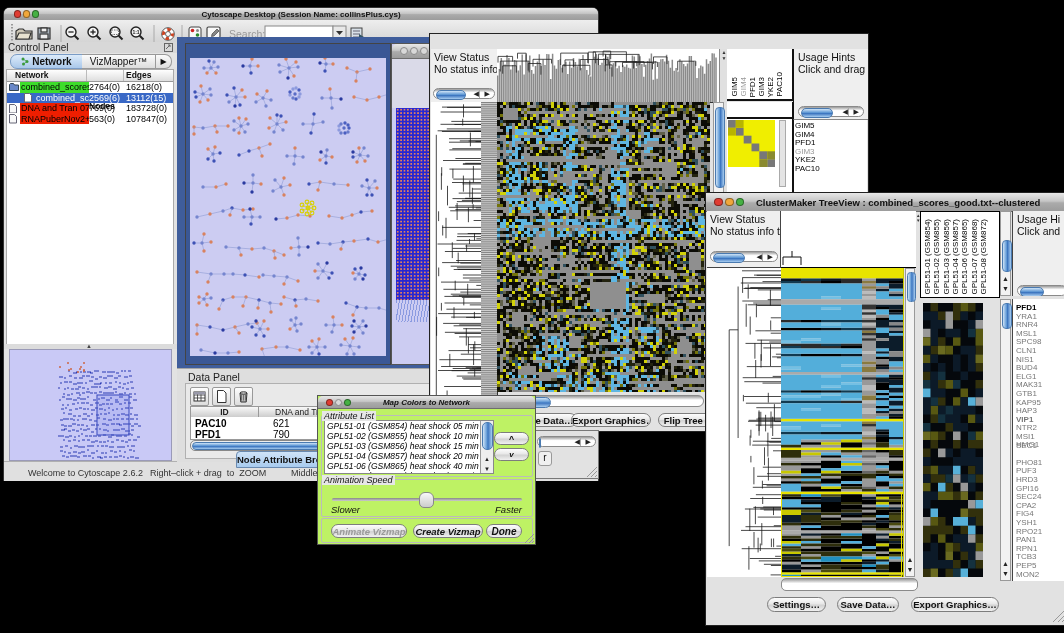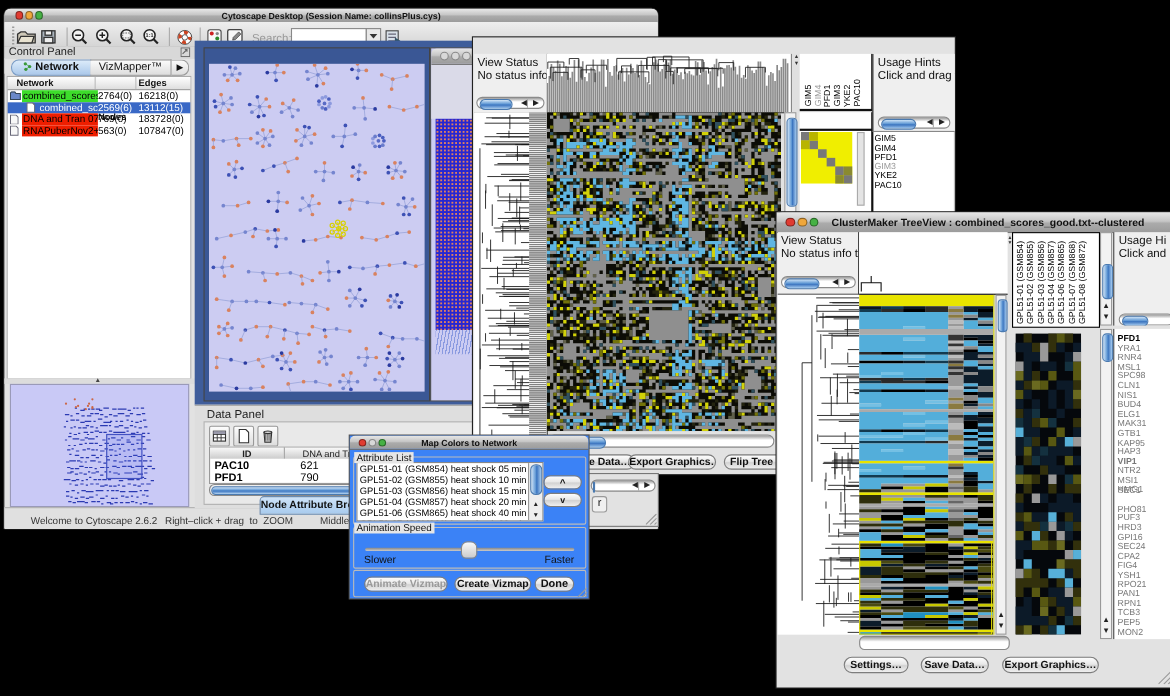--- a/index.html
+++ b/index.html
@@ -1041,21 +1041,21 @@
       <span style="position:absolute;left:0;right:0;bottom:1px;text-align:center;font-size:7px;line-height:10px;color:#222;">▼</span>
     </div>
     <div style="position:absolute;left:75px;top:385px;width:135px;height:11px;background:linear-gradient(#9a9a9a,#fff 40%);border:1px solid #8a8a8a;border-radius:5px;"></div>
     <div style="position:absolute;left:61px;top:404px;width:59px;height:15px;border-radius:7.5px;background:linear-gradient(#fdfdfd,#e8e8e8 45%,#d2d2d2 55%,#f0f0f0);border:1px solid #7d7d7d;box-sizing:border-box;text-align:center;font-size:9.5px;font-weight:bold;color:#111;line-height:14px;white-space:nowrap;overflow:hidden;">Settings…</div>
     <div style="position:absolute;left:131px;top:404px;width:62px;height:15px;border-radius:7.5px;background:linear-gradient(#fdfdfd,#e8e8e8 45%,#d2d2d2 55%,#f0f0f0);border:1px solid #7d7d7d;box-sizing:border-box;text-align:center;font-size:9.5px;font-weight:bold;color:#111;line-height:14px;white-space:nowrap;overflow:hidden;">Save Data…</div>
     <div style="position:absolute;left:205px;top:404px;width:88px;height:15px;border-radius:7.5px;background:linear-gradient(#fdfdfd,#e8e8e8 45%,#d2d2d2 55%,#f0f0f0);border:1px solid #7d7d7d;box-sizing:border-box;text-align:center;font-size:9.5px;font-weight:bold;color:#111;line-height:14px;white-space:nowrap;overflow:hidden;">Export Graphics…</div>
     <svg style="position:absolute;right:3px;bottom:3px;" width="12" height="12">
       <path d="M12 0L0 12M12 5L5 12M12 9L9 12" stroke="#999"></path>
     </svg>
   </div>
-<div class="abs" style="left:318px;top:396px;width:217px;height:148px;background:#3b82f6;box-shadow:0 0 0 1px #555;">
+<div class="abs" style="left:318px;top:396px;width:217px;height:148px;background:#bef264;box-shadow:0 0 0 1px #555;font-style:italic;">
     <div style="position:absolute;left:0px;top:0px;width:217px;height:12px;background:linear-gradient(#e8e8e8,#c6c6c6 45%,#ababab 55%,#9c9c9c);border-bottom:1px solid #6e6e6e;border-radius:5px 5px 0 0;">
       <span style="position:absolute;left:8px;top:2.5px;width:7.0px;height:7.0px;border-radius:50%;background:#e03c32;border:0.5px solid #00000066;box-sizing:border-box;"></span>
       <span style="position:absolute;left:17.0px;top:2.5px;width:7.0px;height:7.0px;border-radius:50%;background:#d8d8d8;border:1px solid #8a8a8a;box-sizing:border-box;"></span>
       <span style="position:absolute;left:26.0px;top:2.5px;width:7.0px;height:7.0px;border-radius:50%;background:#46b144;border:0.5px solid #00000066;box-sizing:border-box;"></span>
       <span style="position:absolute;left:0;right:0;top:0;height:12px;line-height:13px;text-align:center;font-weight:bold;font-size:8px;color:#111;white-space:nowrap;overflow:hidden;">Map Colors to Network</span>
     </div>
     <div style="position:absolute;left:4px;top:15px;font-size:9px;color:#111;background:#e6e6e6;padding:0 2px;z-index:2;">Attribute List</div>
     <div style="position:absolute;left:3px;top:19px;width:210px;height:60px;border:1px solid #bbb;border-radius:2px;"></div>
     <div style="position:absolute;left:6px;top:24px;width:168px;height:52px;background:#fff;border:1px solid #888;font-size:8.5px;color:#000;overflow:hidden;">
       <div style="position:absolute;left:2px;top:0.0px;white-space:nowrap;">GPL51-01 (GSM854) heat shock 05 min</div>

